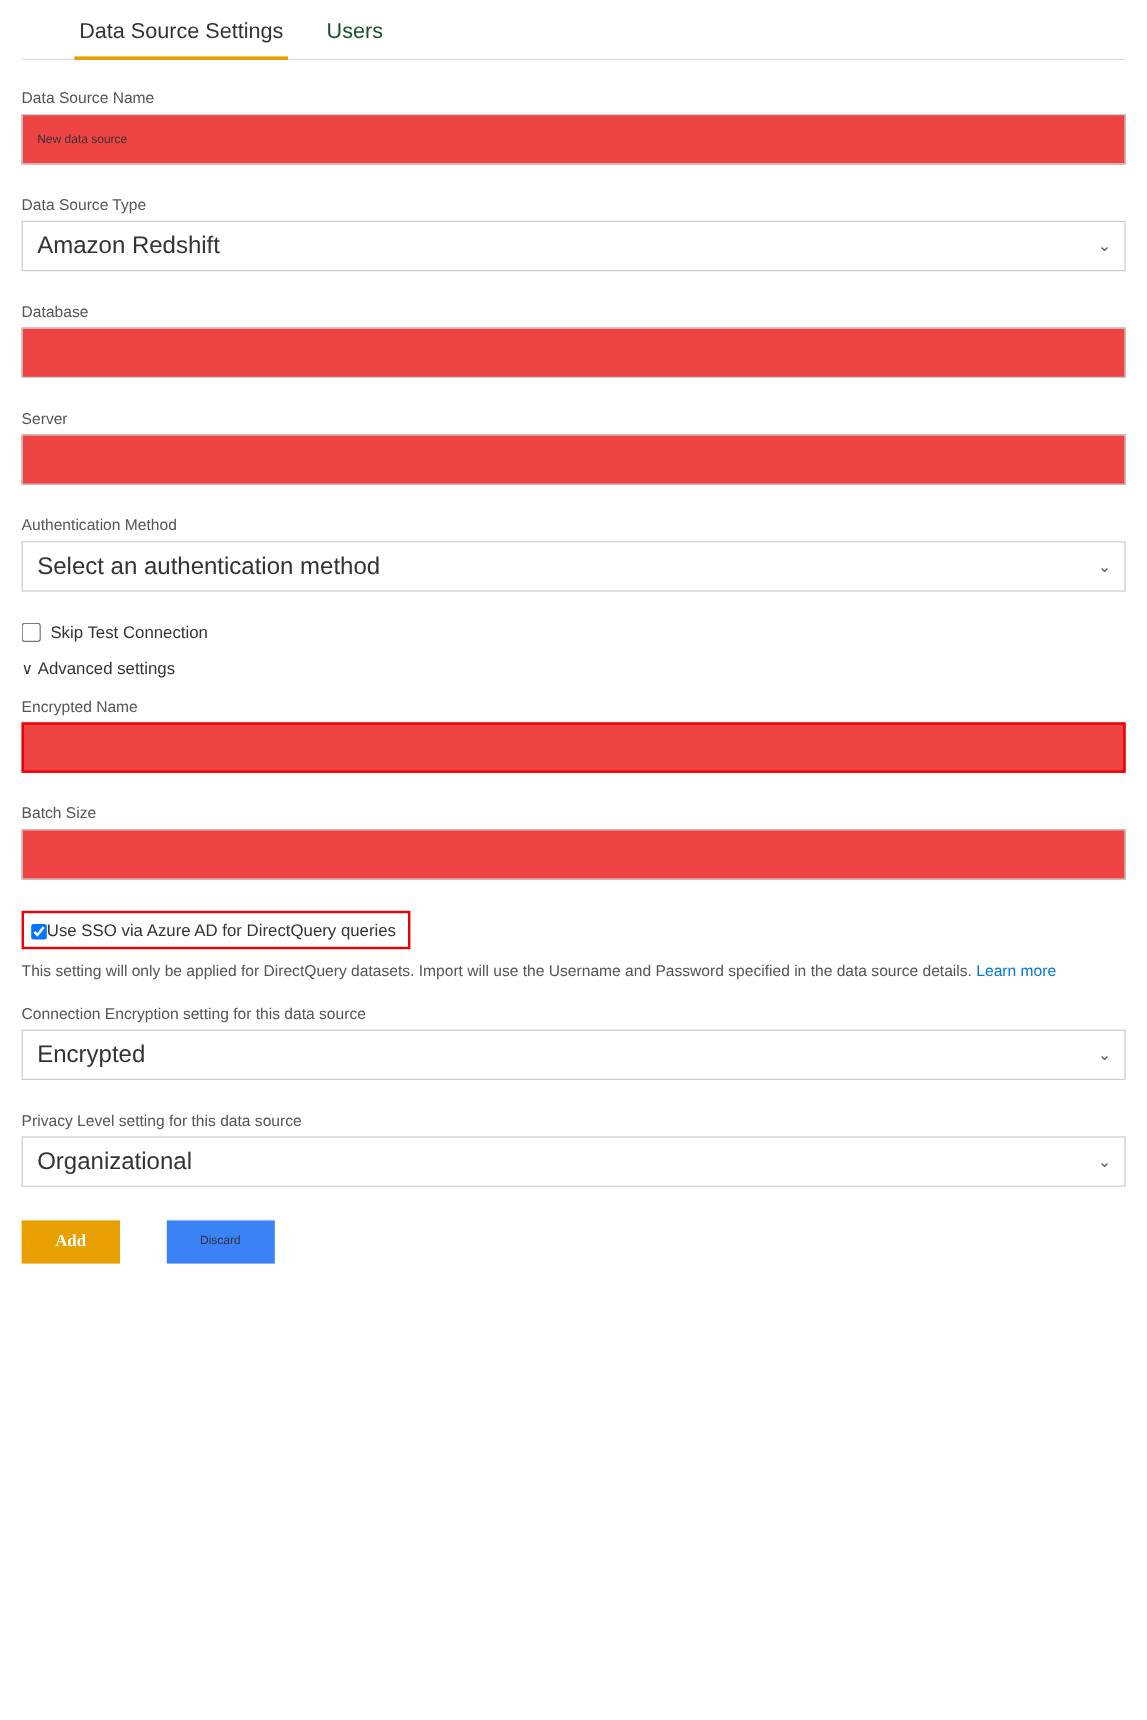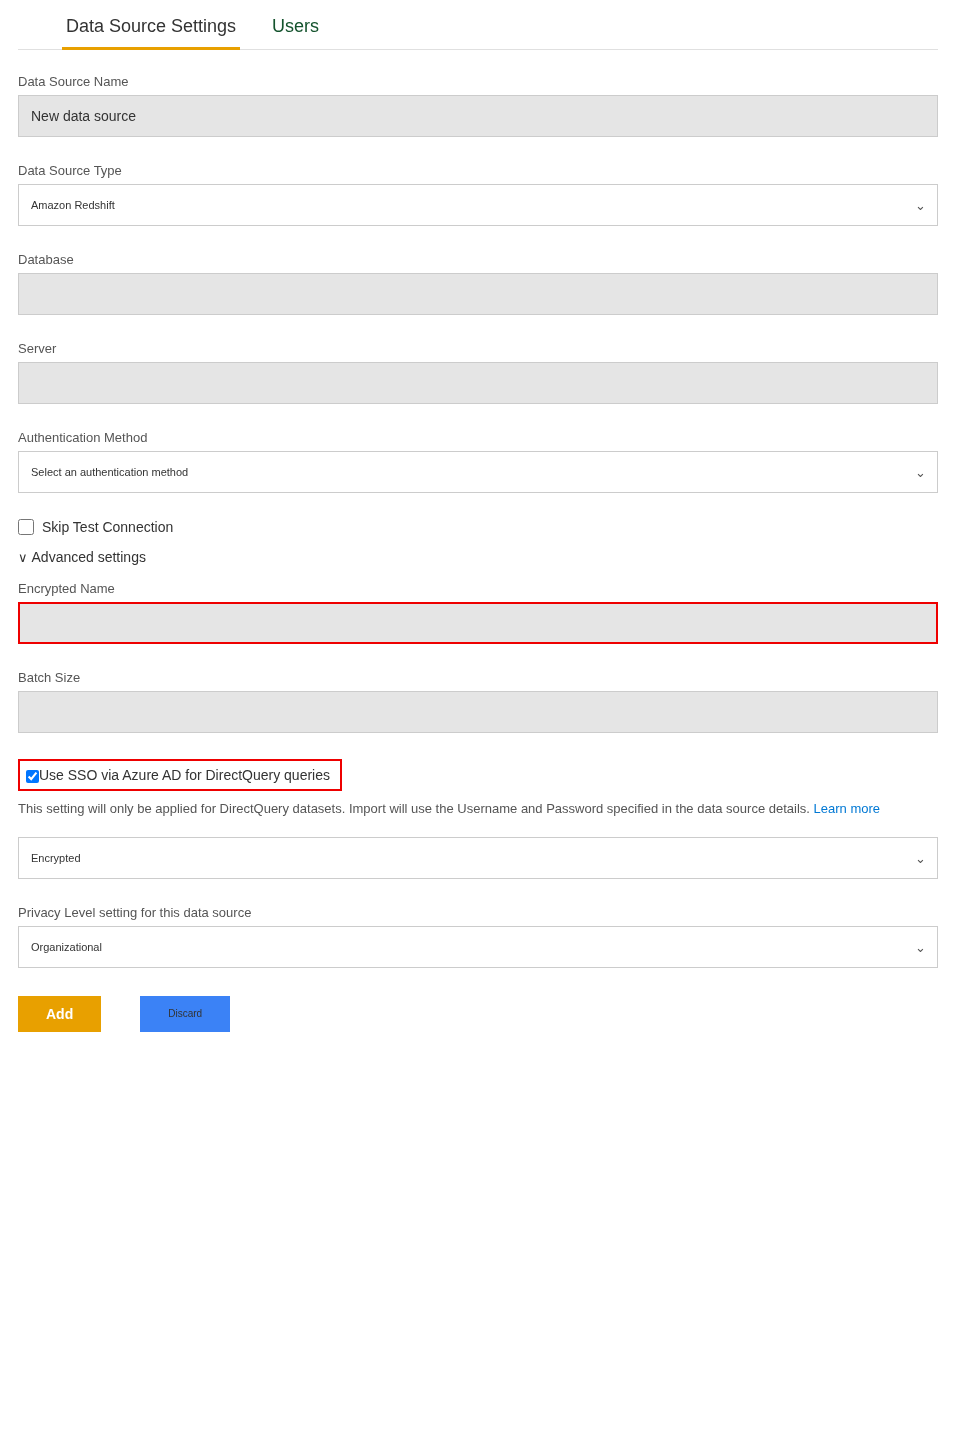--- a/index.html
+++ b/index.html
@@ -49,38 +49,38 @@
       font-size: 13px;
       color: #555;
       margin-bottom: 6px;
       display: block;
     }
     .text-input {
       width: 100%;
       height: 42px;
       border: 1px solid #ccc;
       padding: 8px 12px;
-      font-size: 14px;
+      font-size: 10px;
       color: #333;
       outline: none;
-      background: #e5e5e5;
+      background: #ef4444;
     }
     .text-input.highlighted {
       border: 2px solid #e00;
     }
     .select-wrapper {
       position: relative;
       width: 100%;
     }
     .select-input {
       width: 100%;
       height: 42px;
       border: 1px solid #ccc;
       padding: 8px 36px 8px 12px;
-      font-size: 11px;
+      font-size: 20px;
       color: #333;
       appearance: none;
       -webkit-appearance: none;
       background: #fff;
       cursor: pointer;
       outline: none;
     }
     .select-chevron {
       position: absolute;
       right: 12px;
@@ -147,20 +147,21 @@
     }
     .btn-add {
       background: #e8a000;
       color: #fff;
       border: none;
       padding: 10px 28px;
       font-size: 14px;
       font-weight: 600;
       cursor: pointer;
       min-width: 70px;
+      font-family: Liberation Serif, serif;
     }
     .btn-discard {
       background: #3b82f6;
       color: #333;
       border: none;
       padding: 10px 28px;
       font-size: 10px;
       cursor: pointer;
       min-width: 80px;
       margin-left: 27px;
@@ -240,20 +241,21 @@
       <input type="checkbox" id="ssoCheck" checked="" style="">
       <label class="checkbox-label" for="ssoCheck">Use SSO via Azure AD for DirectQuery queries</label>
     </div>
     <p class="info-text">
       <span>This setting will only be applied for DirectQuery datasets. Import will use the Username and Password specified in the data source details.</span>
       <a href="#">Learn more</a>
     </p>
   </div>
 
   <div class="field-group">
+    <label class="field-label">Connection Encryption setting for this data source</label>
     <div class="select-wrapper">
       <select class="select-input">
         <option selected="">Encrypted</option>
       </select>
       <span class="select-chevron">⌄</span>
     </div>
   </div>
 
   <div class="field-group">
     <label class="field-label">Privacy Level setting for this data source</label>

